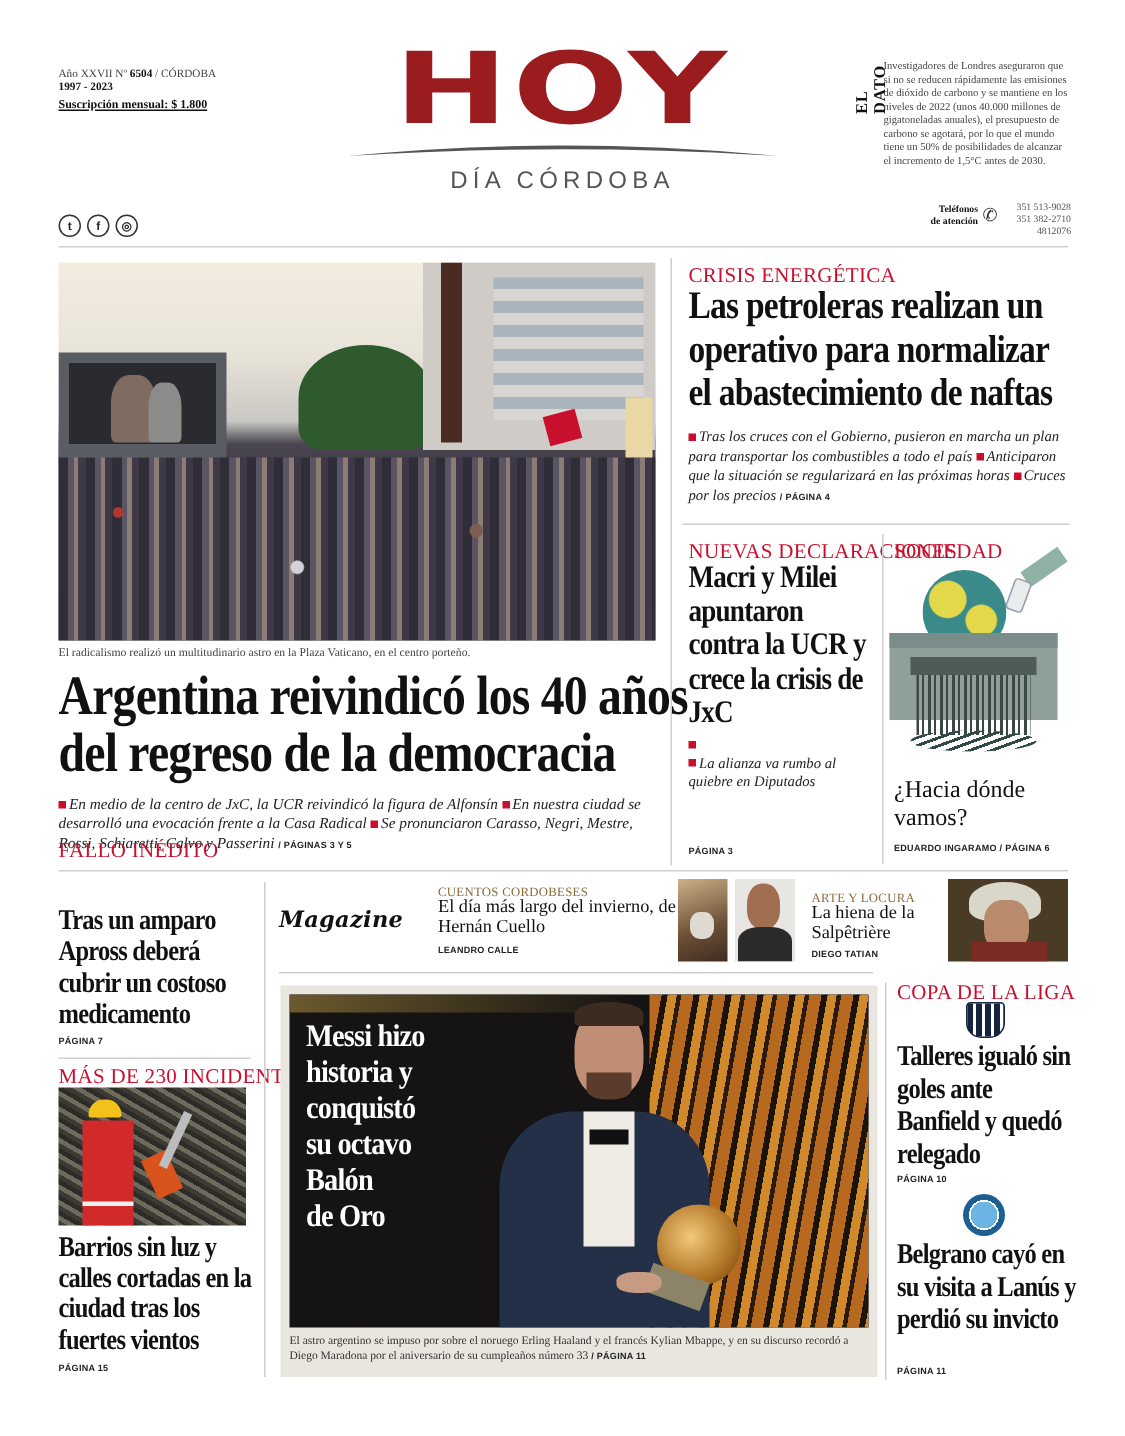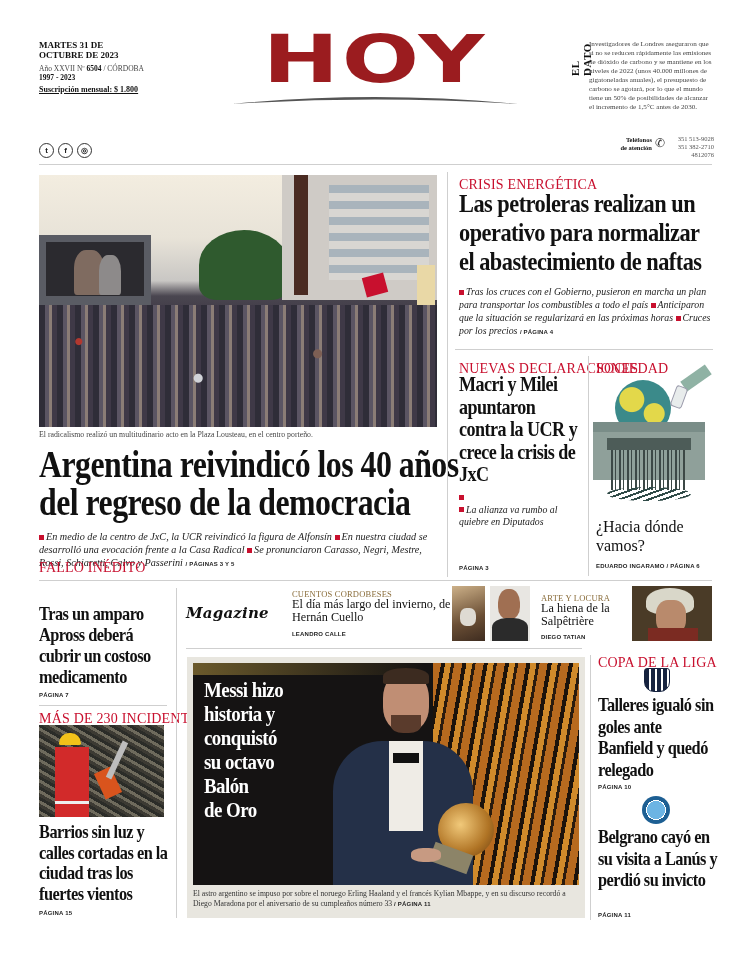--- a/index.html
+++ b/index.html
@@ -16,40 +16,37 @@
   .hr { position: absolute; height: 1px; background: #cfcfcf; }
   .vr { position: absolute; width: 1px; background: #cfcfcf; }
   .dek { font-family: "Liberation Serif", serif; font-style: italic; color: #222; }
   .photo { position: absolute; overflow: hidden; }
   .social { display: inline-flex; width: 15px; height: 15px; border: 1px solid #333; border-radius: 50%; align-items: center; justify-content: center; font-size: 8px; margin-right: 4px; font-family: "Liberation Sans", sans-serif; font-weight: bold; color: #222; }
 </style>
 </head>
 <body>
 
 <div class="abs" style="left:39px; top:40px; width:180px;">
-  <div class="serif" style="font-weight:bold; font-size:9px; line-height:10px;">
-    <div>MARTES 31 DE</div>
-    <div>OCTUBRE DE 2023</div>
-  </div>
   <div class="serif" style="font-size:7.5px; margin-top:4px; color:#444;">
     <span>Año XXVII Nº </span><b style="color:#111">6504</b><span> / CÓRDOBA</span>
   </div>
   <div class="serif" style="font-size:7.5px; font-weight:bold;">1997 - 2023</div>
   <div class="serif" style="font-size:8px; font-weight:bold; margin-top:3px;text-decoration:underline;">Suscripción mensual: $ 1.800</div>
 </div>
 
 <div class="abs" style="left:39px; top:138px;">
   <span class="social">t</span><span class="social">f</span><span class="social">◎</span>
 </div>
 
 <div class="abs" style="left:230px; top:28px; width:290px; height:130px; text-align:center;">
   <div style="font-family:'DejaVu Sans', sans-serif; font-weight:bold; font-size:66px; line-height:60px; color:#9b1c1f; letter-spacing:2px; transform:scaleX(1.38); transform-origin:center; margin-top:2px;">HOY</div>
   <svg width="290" height="18" style="position:absolute; left:0; top:62px;">
     <path d="M2 14 Q145 0 288 14 Q145 5 2 14 Z" fill="#555"></path>
   </svg>
+  <div class="sans" style="position:absolute; top:84px; left:0; width:290px; font-size:16px; letter-spacing:3.5px; color:#555;">DÍA CÓRDOBA</div>
 </div>
 
 <div class="abs" style="left:569px; top:76px; width:48px; font-family:'Liberation Serif', serif; font-weight:bold; font-size:11px; letter-spacing:0.5px; transform:rotate(-90deg); transform-origin:left top;">EL DATO</div>
 <div class="abs serif" style="left:589px; top:40px; width:123px; font-size:7.1px; line-height:9px; color:#444;">Investigadores de Londres aseguraron que si no se reducen rápidamente las emisiones de dióxido de carbono y se mantiene en los niveles de 2022 (unos 40.000 millones de gigatoneladas anuales), el presupuesto de carbono se agotará, por lo que el mundo tiene un 50% de posibilidades de alcanzar el incremento de 1,5°C antes de 2030.</div>
 <div class="abs" style="left:612px; top:136px; width:102px; height:28px;">
   <div class="serif" style="position:absolute; left:0; top:0; width:40px; text-align:right; font-size:6.5px; font-weight:bold; line-height:8px;">
     <div>Teléfonos</div>
     <div>de atención</div>
   </div>
   <div style="position:absolute; left:43px; top:0px; font-size:12px; color:#333;">✆</div>
@@ -75,21 +72,21 @@
   <div style="position:absolute; left:255px; top:0; width:14px; height:120px; background:#4a2b22;"></div>
   <div style="position:absolute; left:290px; top:10px; width:100px; height:95px; background:repeating-linear-gradient(180deg,#a9b4bc 0 8px,#d8d6d2 8px 16px);"></div>
   <div style="position:absolute; left:0; top:130px; width:398px; height:122px; background:
      radial-gradient(circle at 10% 30%, #b2382f 0 3px, transparent 4px),
      radial-gradient(circle at 40% 60%, #d1d3d8 0 4px, transparent 5px),
      radial-gradient(circle at 70% 40%, #7d5f54 0 4px, transparent 5px),
      repeating-linear-gradient(90deg, #2f2d38 0 6px, #5b5563 6px 10px, #8b7d76 10px 13px, #3f3947 13px 18px);"></div>
   <div style="position:absolute; left:325px; top:100px; width:22px; height:20px; background:#c8102e; transform:rotate(-15deg);"></div>
   <div style="position:absolute; left:378px; top:90px; width:18px; height:40px; background:#e9d8a6;"></div>
 </div>
-<div class="abs serif" style="left:39px; top:430px; width:400px; font-size:7.8px; color:#444;">El radicalismo realizó un multitudinario acto en la Plaza Lousteau, en el centro porteño.</div>
+<div class="abs serif" style="left:39px; top:430px; width:400px; font-size:7.8px; color:#444;">El radicalismo realizó un multitudinario astro en la Plaza Vaticano, en el centro porteño.</div>
 
 <div class="abs" style="left:39px; top:446px; width:405px;">
   <div class="cond" style="font-size:37px; line-height:38px; transform:scaleX(0.86); white-space:nowrap;">Argentina reivindicó los 40 años</div>
   <div class="cond" style="font-size:37px; line-height:38px; transform:scaleX(0.86); white-space:nowrap;">del regreso de la democracia</div>
 </div>
 <div class="abs dek" style="left:39px; top:530px; width:405px; font-size:10.2px; line-height:13px;">
   <span class="bullet"></span><span>En medio de la centro de JxC, la UCR reivindicó la figura de Alfonsín</span>
   <span class="bullet"></span><span>En nuestra ciudad se desarrolló una evocación frente a la Casa Radical</span>
   <span class="bullet"></span><span>Se pronunciaron Carasso, Negri, Mestre, Rossi, Schiaretti, Calvo y Passerini</span>
   <span class="pagina" style="font-style:normal;">/ PÁGINAS 3 Y 5</span>

